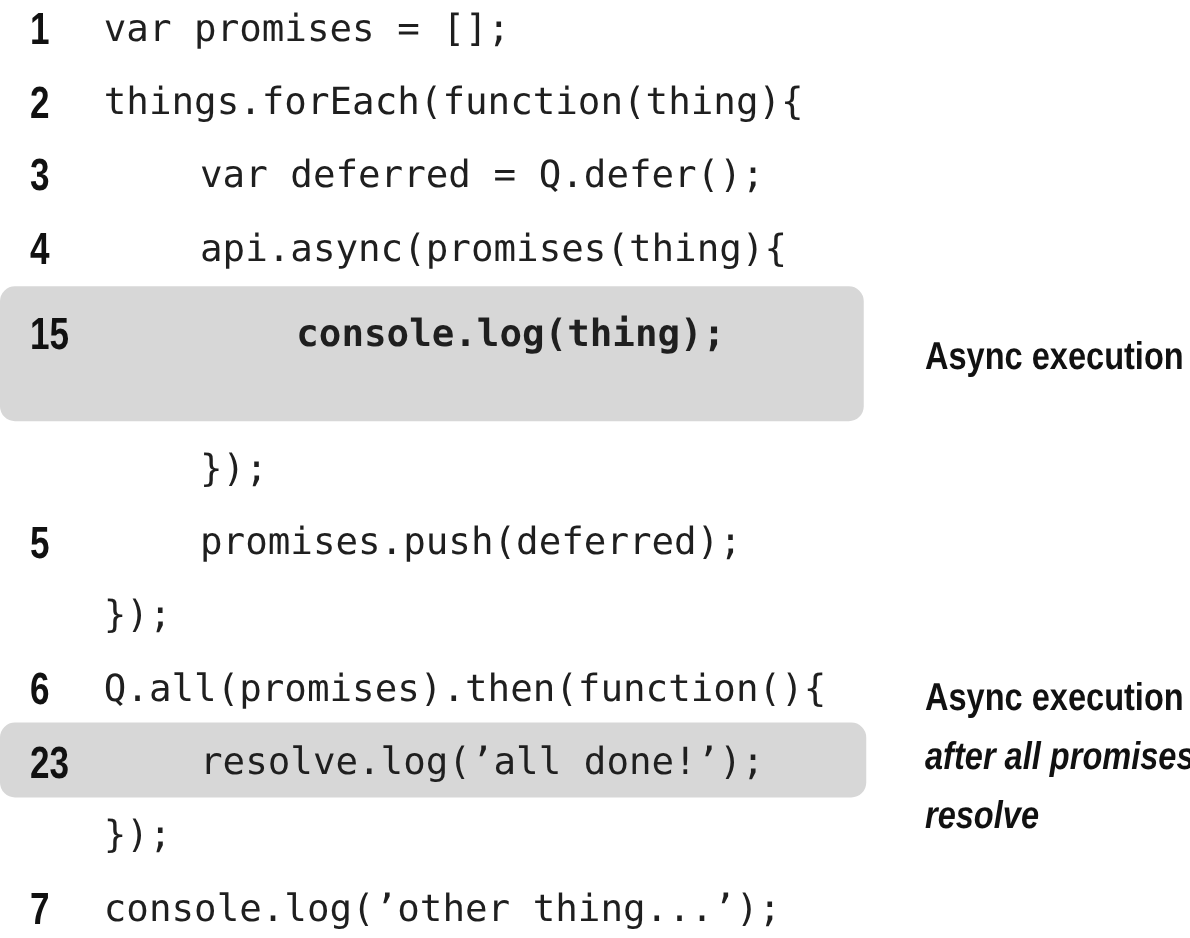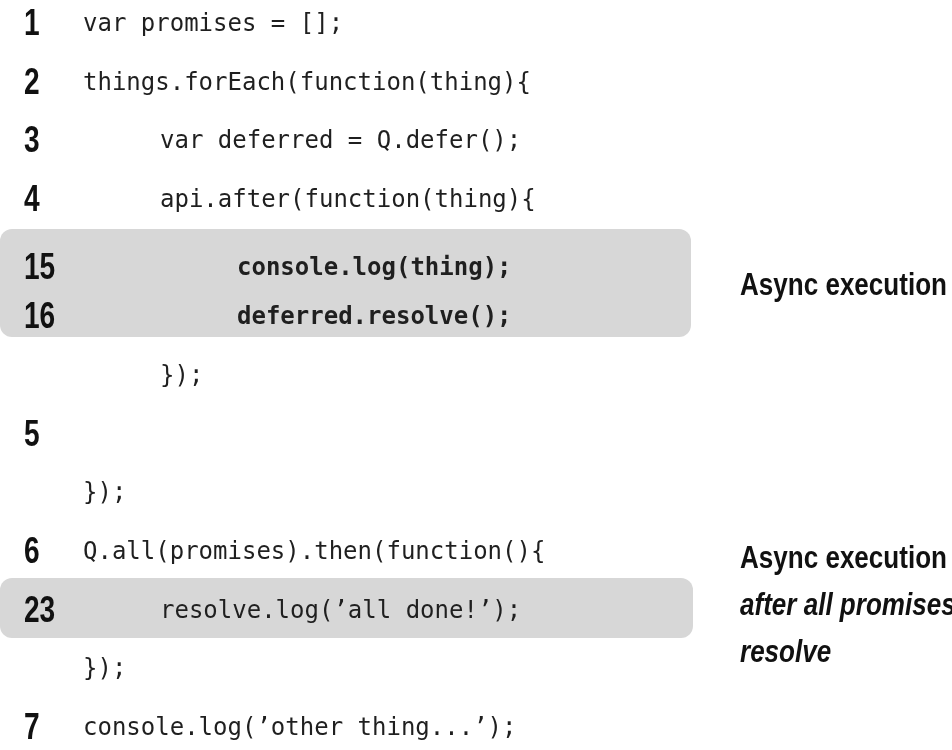--- a/index.html
+++ b/index.html
@@ -41,21 +41,21 @@
     font-weight: bold;
     font-size: 36px;
     color: var(--numcol, #111111);
     white-space: pre;
   }
   .code {
     position: absolute;
     top: 50%;
     transform: translateY(-50%);
     font-family: "DejaVu Sans Mono", monospace;
-    font-size: 24px;
+    font-size: 30px;
     color: var(--codecol, #1f1f1f);
     white-space: pre;
   }
   .ind1 { left: 83px; }
   .ind2 { left: 160px; text-align: center; }
   .ind3 { left: 237px; font-weight: bold; }
 
   .annot {
     position: absolute;
     left: 740px;
@@ -87,36 +87,33 @@
       <div class="row" style="top: 52.66px;">
         <span class="num">2</span>
         <span class="code ind1">things.forEach(function(thing){</span>
       </div>
       <div class="row" style="top: 111.32px;">
         <span class="num">3</span>
         <span class="code ind2">var deferred = Q.defer();</span>
       </div>
       <div class="row" style="top: 169.98px;">
         <span class="num">4</span>
-        <span class="code ind2">api.after(function(thing){</span>
+        <span class="code ind2">api.async(promises(thing){</span>
       </div>
       <div class="row" style="top: 238px;">
         <span class="num">15</span>
         <span class="code ind3">console.log(thing);</span>
-      </div>
-      <div class="row" style="top: 287.3px;">
-        <span class="num">16</span>
-        <span class="code ind3">deferred.resolve();</span>
       </div>
       <div class="row" style="top: 345.96px;">
         <span class="num"></span>
         <span class="code ind2">});</span>
       </div>
       <div class="row" style="top: 404.62px;">
         <span class="num">5</span>
+        <span class="code ind2">promises.push(deferred);</span>
       </div>
       <div class="row" style="top: 463.28px;">
         <span class="num"></span>
         <span class="code ind1">});</span>
       </div>
       <div class="row" style="top: 521.94px;">
         <span class="num">6</span>
         <span class="code ind1">Q.all(promises).then(function(){</span>
       </div>
       <div class="row" style="top: 580.6px;">

